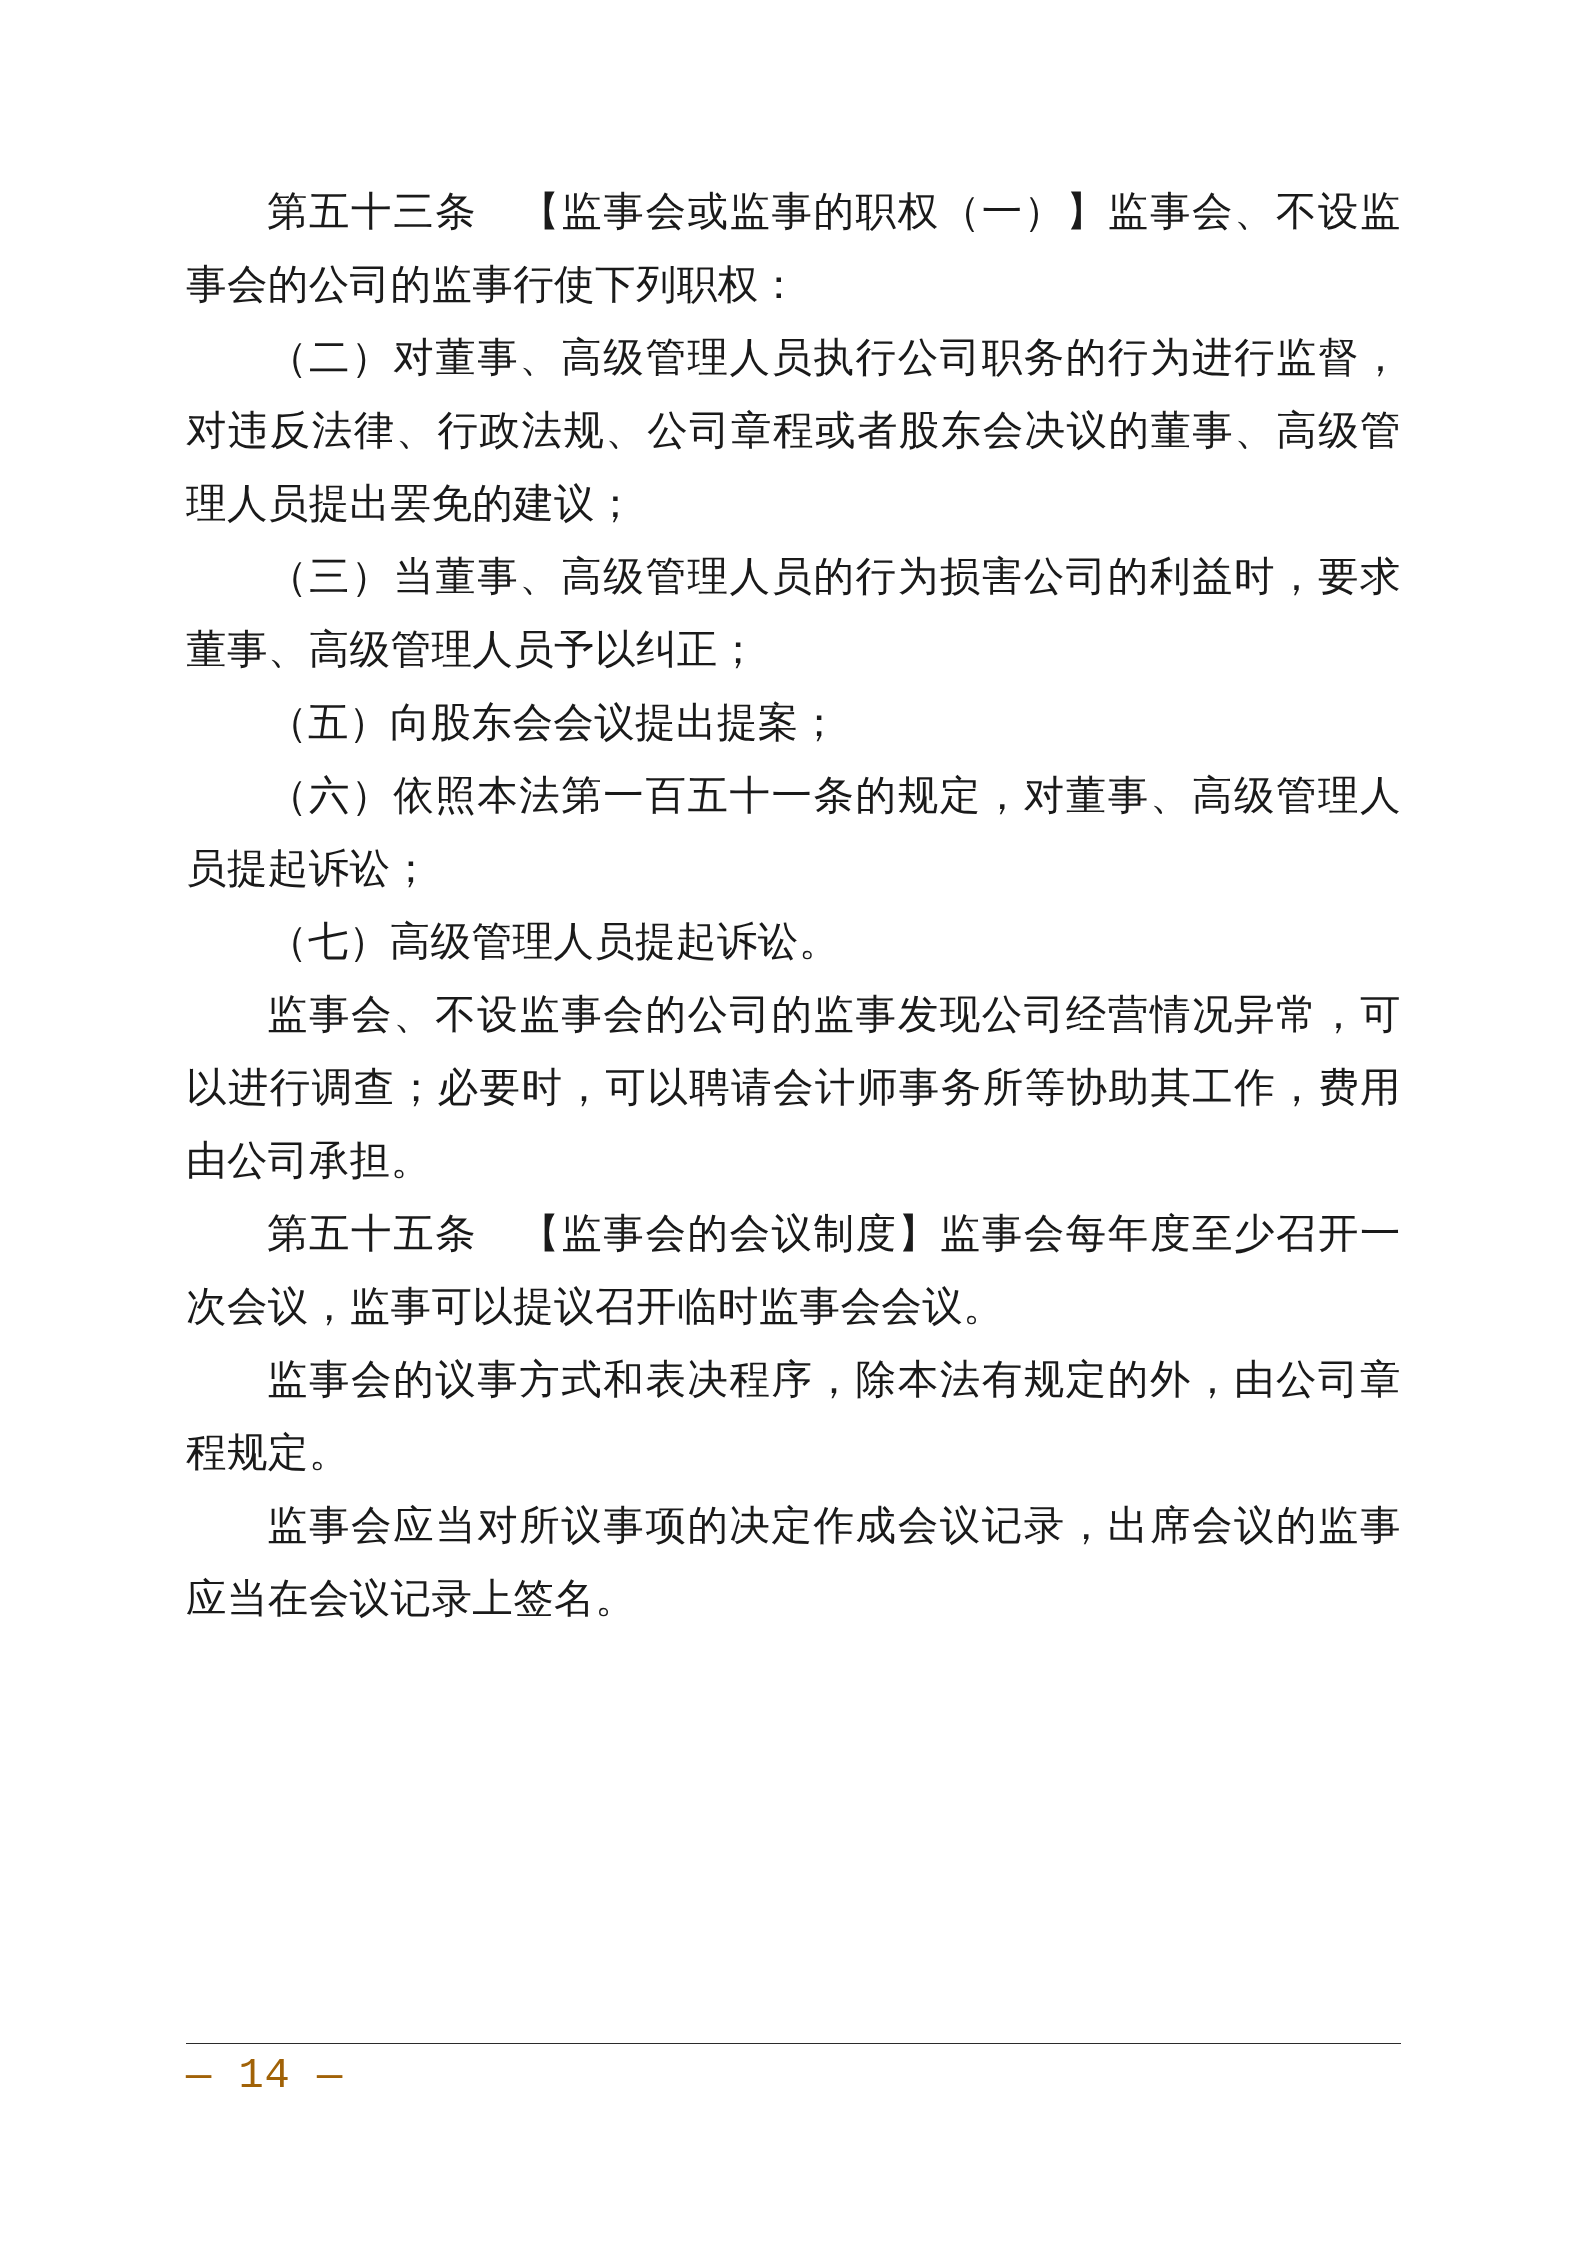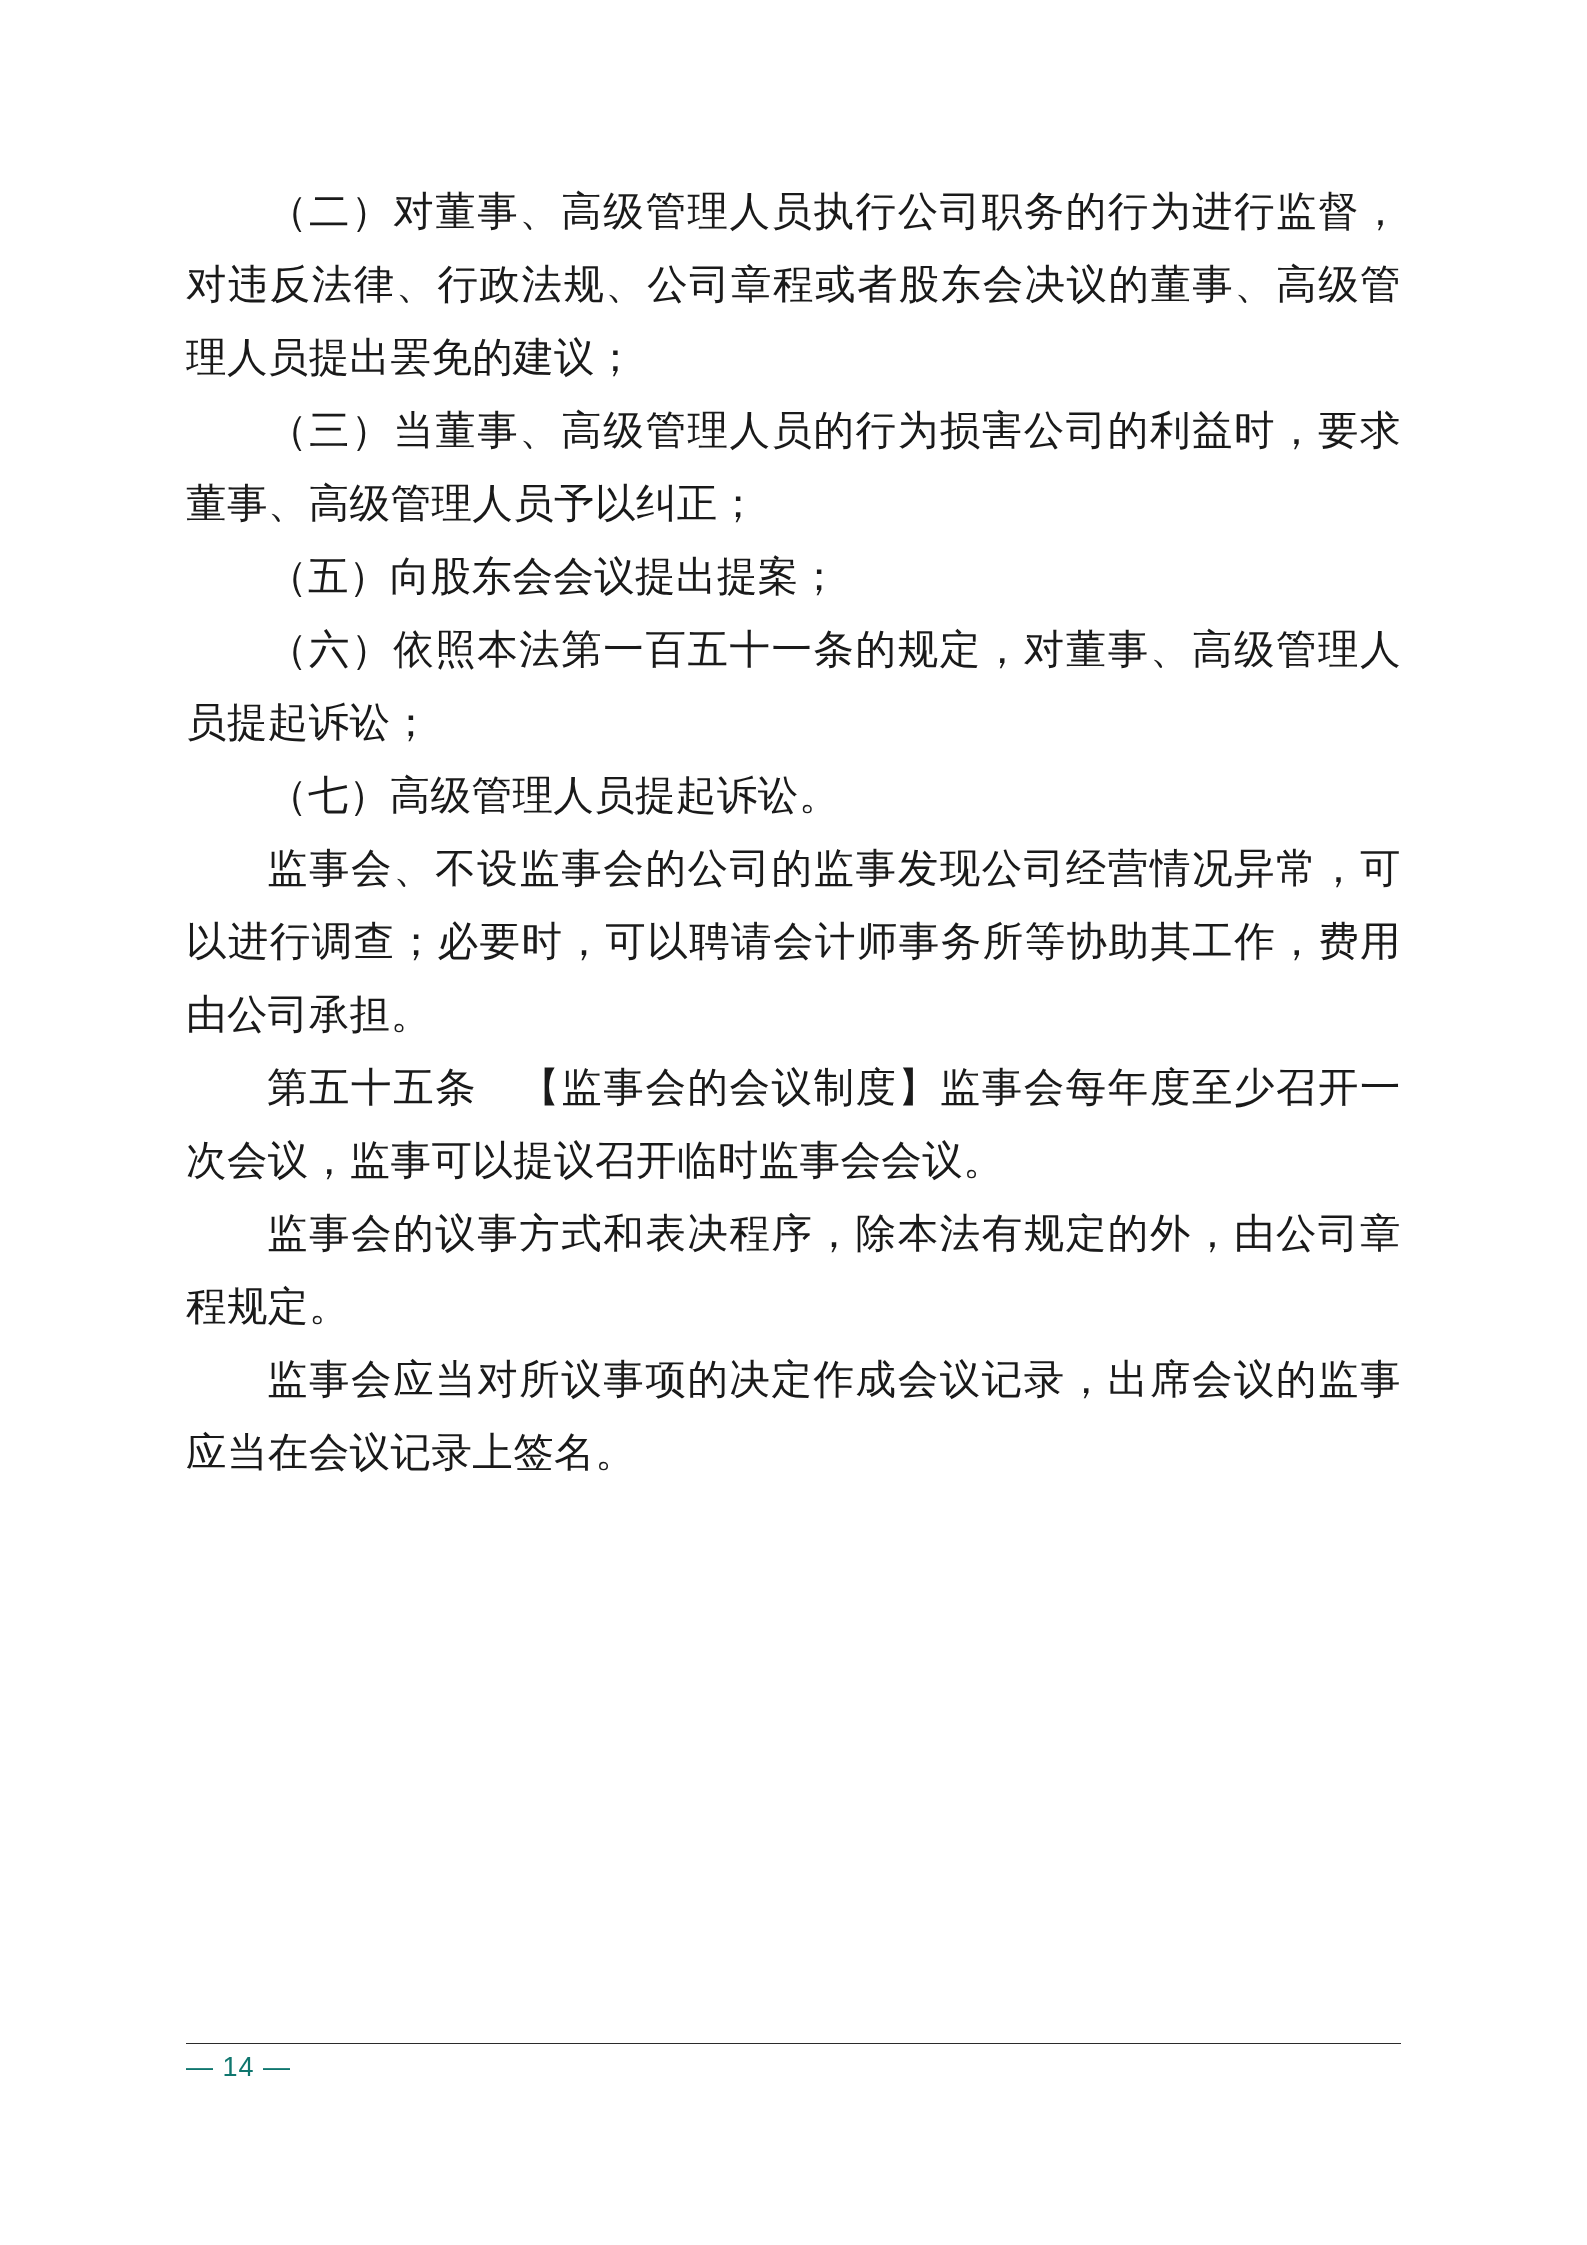--- a/index.html
+++ b/index.html
@@ -39,35 +39,36 @@
   }
   .footer-rule {
     position: absolute;
     left: 186px;
     top: 2043px;
     width: 1215px;
     height: 1px;
     background: #2b2b2b;
   }
   .page-number {
-    font-family: Liberation Sans, sans-serif;
-    font-size: 27px;
-    color: #0f766e;
+    font-family: Liberation Mono, monospace;
+    font-size: 42px;
+    color: #a16207;
     letter-spacing: 1px;
     position: absolute;
     left: 186px;
     top: 2052px;
   }
 </style>
 </head>
 <body>
 
 <div class="page">
 
   <div class="content">
+    <p class="para indent">第五十三条　【监事会或监事的职权（一）】监事会、不设监事会的公司的监事行使下列职权：</p>
     <p class="para indent">（二）对董事、高级管理人员执行公司职务的行为进行监督，对违反法律、行政法规、公司章程或者股东会决议的董事、高级管理人员提出罢免的建议；</p>
     <p class="para indent">（三）当董事、高级管理人员的行为损害公司的利益时，要求董事、高级管理人员予以纠正；</p>
     <p class="para indent">（五）向股东会会议提出提案；</p>
     <p class="para indent">（六）依照本法第一百五十一条的规定，对董事、高级管理人员提起诉讼；</p>
     <p class="para indent">（七）高级管理人员提起诉讼。</p>
     <p class="para indent">监事会、不设监事会的公司的监事发现公司经营情况异常，可以进行调查；必要时，可以聘请会计师事务所等协助其工作，费用由公司承担。</p>
     <p class="para indent">第五十五条　【监事会的会议制度】监事会每年度至少召开一次会议，监事可以提议召开临时监事会会议。</p>
     <p class="para indent">监事会的议事方式和表决程序，除本法有规定的外，由公司章程规定。</p>
     <p class="para indent">监事会应当对所议事项的决定作成会议记录，出席会议的监事应当在会议记录上签名。</p>
   </div>

